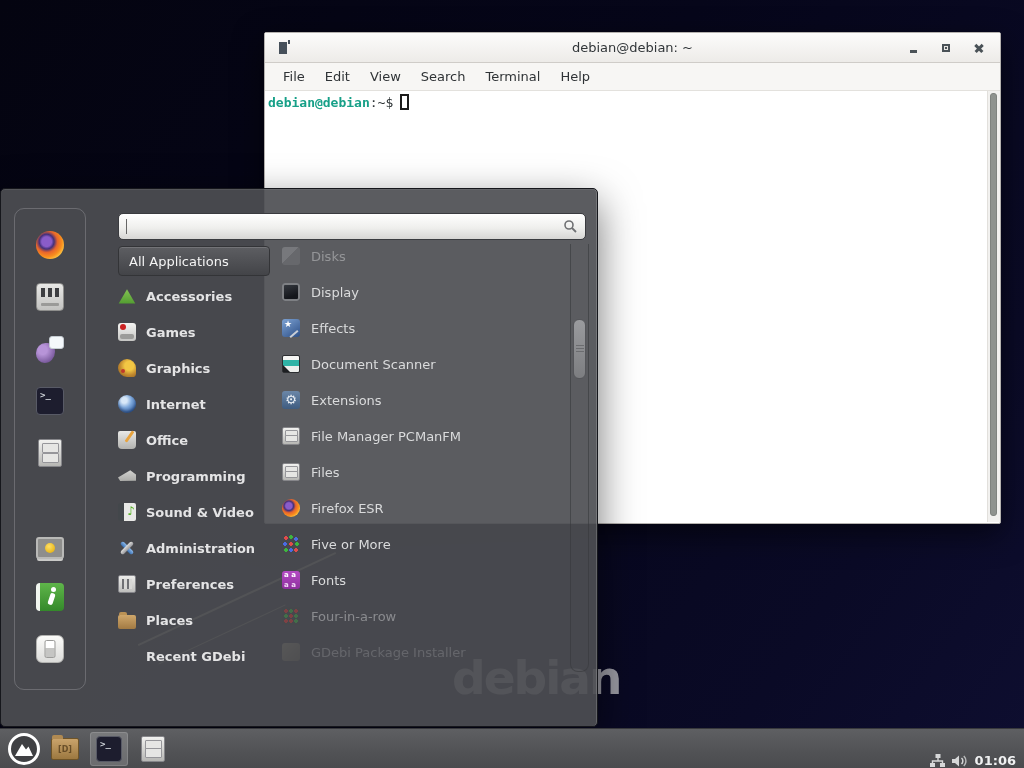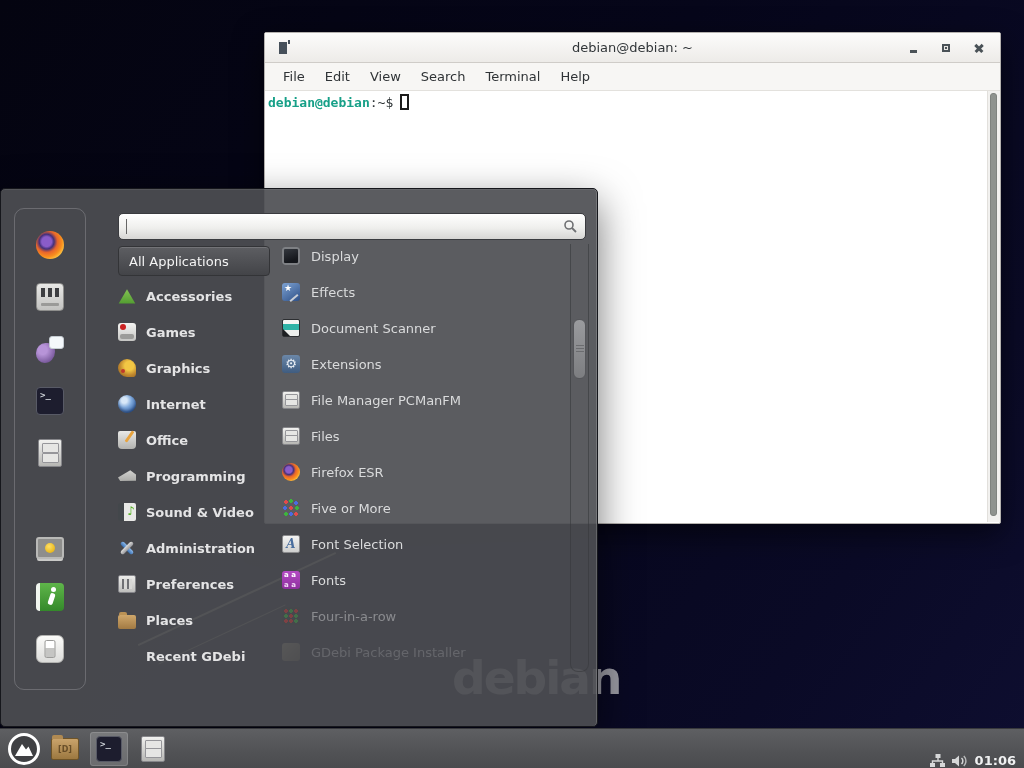--- a/index.html
+++ b/index.html
@@ -339,20 +339,24 @@
       
         <div class="cat-row">
           <span class="ic" data-icon="none"></span>
           <span>Recent GDebi</span>
         </div>
       </div>
   </div>
 
   <div class="app-rows">
 
+      <div class="app-row faded">
+        <span class="ic" data-icon="disks"></span>
+        <span>Disks</span>
+      </div>
 
       <div class="app-row">
         <span class="ic" data-icon="display"></span>
         <span>Display</span>
       </div>
 
       <div class="app-row">
         <span class="ic" data-icon="effects"></span>
         <span>Effects</span>
       </div>
@@ -380,24 +384,20 @@
       <div class="app-row">
         <span class="ic" data-icon="firefox"></span>
         <span>Firefox ESR</span>
       </div>
 
       <div class="app-row">
         <span class="ic" data-icon="five-or-more"></span>
         <span>Five or More</span>
       </div>
 
-      <div class="app-row">
-        <span class="ic" data-icon="font-selection"></span>
-        <span>Font Selection</span>
-      </div>
 
       <div class="app-row">
         <span class="ic" data-icon="fonts"></span>
         <span>Fonts</span>
       </div>
 
       <div class="app-row faded">
         <span class="ic" data-icon="four-in-a-row"></span>
         <span>Four-in-a-row</span>
       </div>

